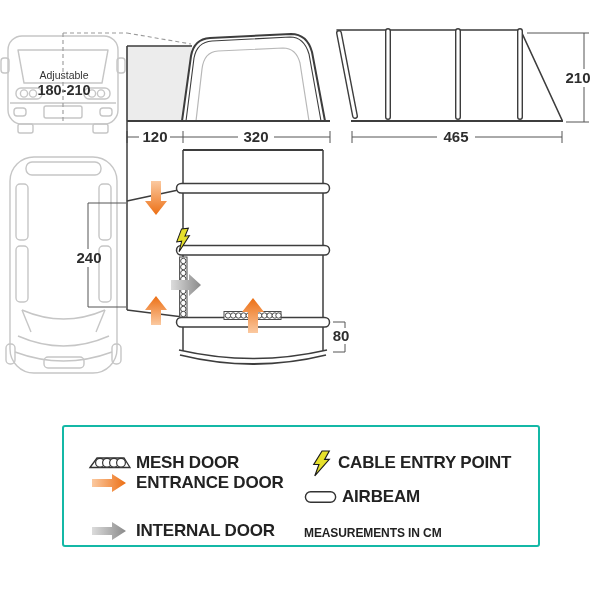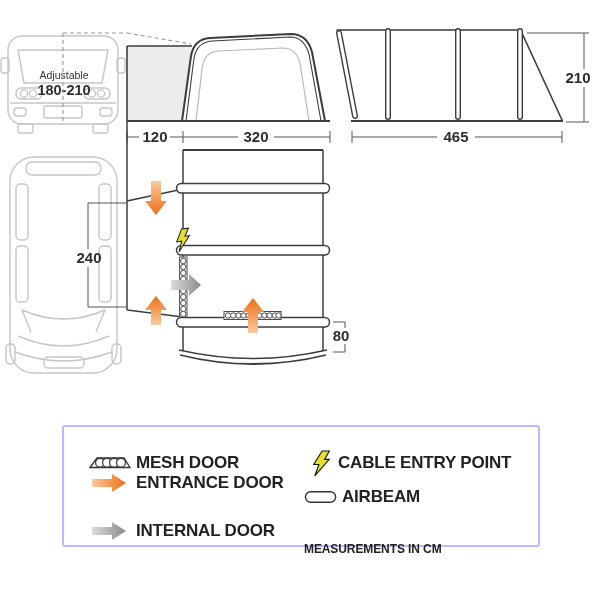--- a/index.html
+++ b/index.html
@@ -3,21 +3,21 @@
 <meta charset="utf-8">
 <style>
   html,body{margin:0;padding:0;background:#ffffff;}
   .stage{position:relative;width:600px;height:600px;background:#fff;overflow:hidden;
          font-family:"Liberation Sans",sans-serif;}
   .diagram-svg{position:absolute;left:0;top:0;}
   .dim-text{font-family:"Liberation Sans",sans-serif;font-size:15px;font-weight:700;fill:#2e2e2e;}
   .van-label-small{font-family:"Liberation Sans",sans-serif;font-size:10.5px;fill:#333;}
   .van-label-big{font-family:"Liberation Sans",sans-serif;font-size:14.5px;font-weight:700;fill:#2e2e2e;}
   .legend{position:absolute;left:62px;top:425px;width:474px;height:118px;
-          border:2px solid #c4b5fd;border-radius:3px;background:#fff;}
+          border:2px solid #14b8a6;border-radius:3px;background:#fff;}
   .legend .row{position:absolute;height:26px;display:flex;align-items:center;}
   .legend .lbl{font-size:17px;font-weight:700;color:#222;white-space:nowrap;letter-spacing:-0.2px;}
   .legend .note{font-size:12px;font-weight:700;color:#222;letter-spacing:-0.1px;}
   .iconbox{display:flex;align-items:center;justify-content:center;}
 </style>
 </head>
 <body>
 
 <div class="stage">
 
@@ -265,18 +265,18 @@
 
   <div class="row" style="left:240px;top:57px;">
     <span class="iconbox" style="width:34px;margin-right:4px;">
       <svg width="36" height="16" viewBox="0 0 36 16">
         <rect x="1.5" y="2.5" width="32" height="11" rx="5.5" fill="#fff" stroke="#333" stroke-width="1.5"></rect>
       </svg>
     </span>
     <span class="lbl">AIRBEAM</span>
   </div>
 
-  <div class="row" style="left:240px;top:93px;margin-top:16px;">
+  <div class="row" style="left:240px;top:93px;">
     <span class="note">MEASUREMENTS IN CM</span>
   </div>
 </div>
 
 </div>
 
 </body></html>

